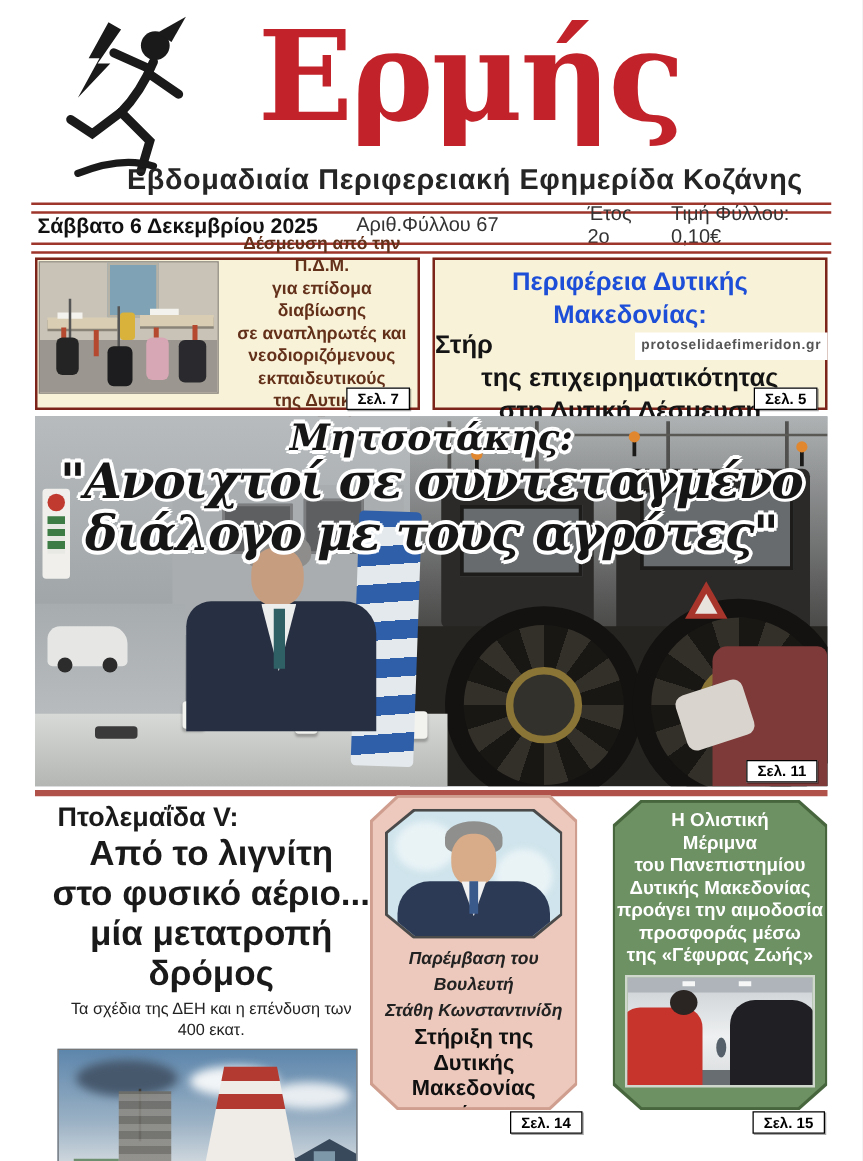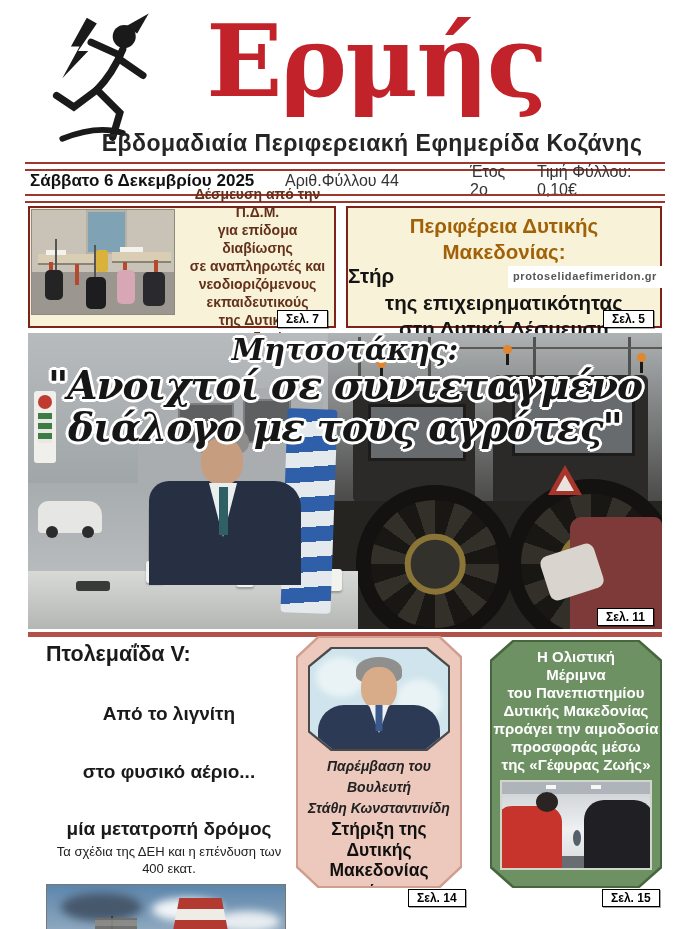--- a/index.html
+++ b/index.html
@@ -29,21 +29,21 @@
       border:2px solid var(--cream_border,#7d241a);box-sizing:border-box;}
   .box-tl{width:308px;display:flex;gap:7px;padding:1px;}
   .box-tr{flex:1;text-align:center;padding-top:5px;}
 
   .photo{position:relative;overflow:hidden;}
   .cl-photo{width:142px;height:104px;border:1px solid #8f8a80;flex:none;background:#c8c2b6;}
 
   .tl-text{flex:1;display:flex;flex-direction:column;justify-content:center;text-align:center;
       font-weight:bold;font-size:14px;line-height:1.28;color:var(--tl_text,#63301a);}
 
-  .tr-l1{font-weight:bold;font-size:20.5px;color:#a16207;line-height:1.25;}
+  .tr-l1{font-weight:bold;font-size:20.5px;color:#1d4ed8;line-height:1.25;}
   .tr-l2{position:relative;height:26px;font-weight:bold;font-size:20.5px;color:#141414;text-align:left;}
   .tr-line{font-weight:bold;font-size:20.5px;color:#141414;line-height:1.25;}
   .watermark{position:absolute;top:2px;right:-2px;background:#fff;color:#555;
       font-weight:bold;font-size:11px;letter-spacing:0.6px;padding:4px 5px 6px;white-space:nowrap;}
 
   .page-tag{position:absolute;background:#fff;border:1px solid #000;color:#000;
       font-weight:bold;font-size:12px;padding:1px 8px;box-shadow:1px 1px 0 rgba(0,0,0,.35);white-space:nowrap;}
 
   
   .main-art{position:absolute;left:28px;right:28px;top:333px;height:296px;overflow:hidden;background:#9da1a4;padding-left:39px;}
@@ -92,21 +92,21 @@
   .tri-in{position:absolute;left:-9px;top:10px;width:0;height:0;border-left:9px solid transparent;
       border-right:9px solid transparent;border-bottom:16px solid #e8e4dd;}
   .red-tractor{position:absolute;right:0;bottom:0;width:92px;height:112px;background:#7e3a38;border-radius:12px 8px 0 0;}
   .sack{position:absolute;right:62px;bottom:34px;width:56px;height:46px;background:#d9d5ce;border-radius:8px;transform:rotate(-18deg);}
 
   .divider{position:absolute;left:28px;right:28px;top:632px;height:5px;background:var(--divider_red,#b0524a);}
 
   
   .col-left{position:absolute;left:38px;top:642px;width:262px;}
   .bl-t1{font-weight:bold;font-size:21.5px;color:#1a1a1a;padding-left:8px;line-height:1.15;}
-  .bl-t{font-weight:bold;font-size:19px;color:#1a1a1a;text-align:center;line-height:1.15;margin-top:36px;}
+  .bl-t{font-weight:bold;font-size:28px;color:#1a1a1a;text-align:center;line-height:1.15;}
   .bl-sub{margin-top:4px;text-align:center;font-size:13px;color:#222;line-height:1.3;padding:0 18px;}
   .pp-photo{position:relative;margin:6px 0 0 8px;width:238px;height:130px;border:1px solid #777;overflow:hidden;background:#88a3bd;}
   .pp-sky{position:absolute;inset:0;background:linear-gradient(180deg,#5d86ac 0%,#9cb2c5 45%,#ccd5dc 68%,#b9c2c8 100%);}
   .cloud{position:absolute;border-radius:50%;filter:blur(4px);}
   .pp-mtn{position:absolute;left:55%;right:0;top:52%;height:26%;background:#39495c;
       clip-path:polygon(0 70%,25% 25%,55% 55%,80% 10%,100% 45%,100% 100%,0 100%);}
   .pp-ground{position:absolute;left:0;right:0;bottom:0;height:26%;
       background:linear-gradient(180deg,#746a5e,#4e463d);}
   .pp-tower{position:absolute;left:46%;bottom:10%;width:88px;height:104px;
       clip-path:polygon(26% 0,74% 0,97% 100%,3% 100%);
@@ -179,21 +179,21 @@
     <circle cx="63" cy="17" r="8" fill="#1a1a1a"></circle>
     <path d="M64 10 L80 1 L72 15 Z" fill="#1a1a1a"></path>
     <path d="M37 4 L26 24 L32 24 L20 46 L38 27 L31 27 L44 8 Z" fill="#1a1a1a"></path>
   </svg>
   <div class="mast-title">Ερμής</div>
   <div class="mast-sub">Εβδομαδιαία Περιφερειακή Εφημερίδα Κοζάνης</div>
 
   <div class="rule rule1"></div>
   <div class="dateline">
     <span class="dl-date">Σάββατο 6 Δεκεμβρίου 2025</span>
-    <span class="dl-issue">Αριθ.Φύλλου 44</span>
+    <span class="dl-issue">Αριθ.Φύλλου 67</span>
     <span class="dl-right">
       <span>Έτος 2ο</span>
       <span>Τιμή Φύλλου: 0,10€</span>
     </span>
   </div>
   <div class="rule rule2"></div>
 
   <div class="toprow">
 
     <div class="cream-box box-tl">

